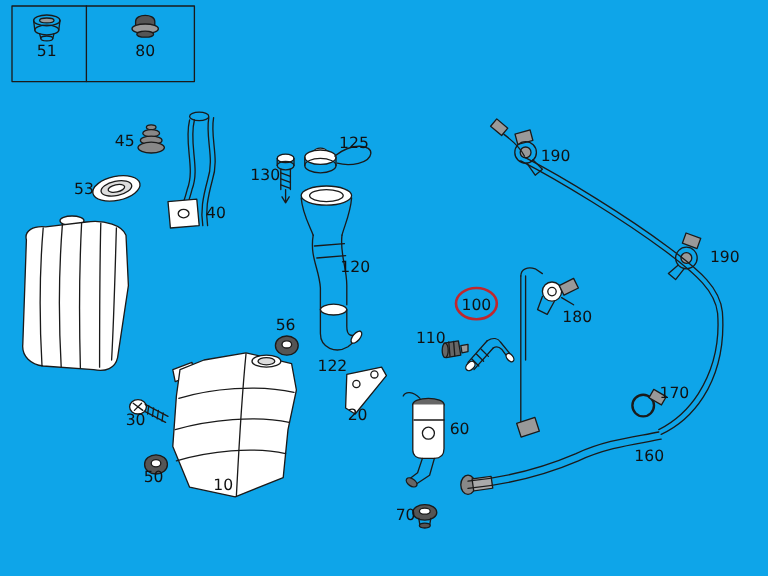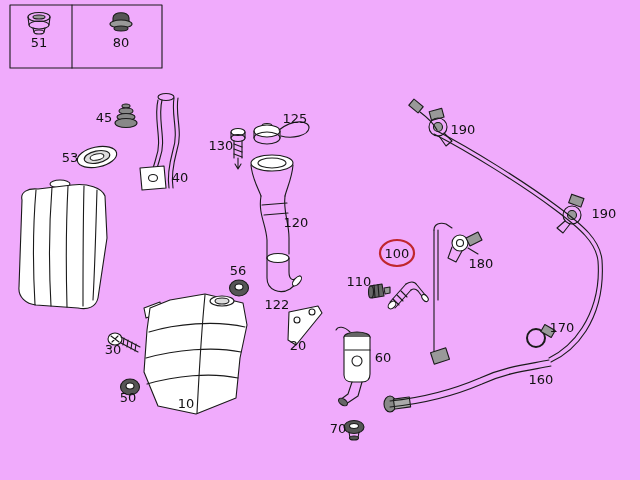--- a/index.html
+++ b/index.html
@@ -1,19 +1,19 @@
 <!DOCTYPE html>
 <html><head>
 <meta charset="utf-8">
 <style>
   html,body{margin:0;padding:0;background:#ffffff;}
   .stage{
     position:relative;
     width:640px;height:480px;
-    background:#f0abfc;
+    background:#0ea5e9;
     overflow:hidden;
     font-family:"DejaVu Sans", sans-serif;
   }
   svg{display:block;}
   text.part-label{
     font-family:"DejaVu Sans", sans-serif;
     font-size:13px;
     fill:#111111;
     stroke:none;
   }

